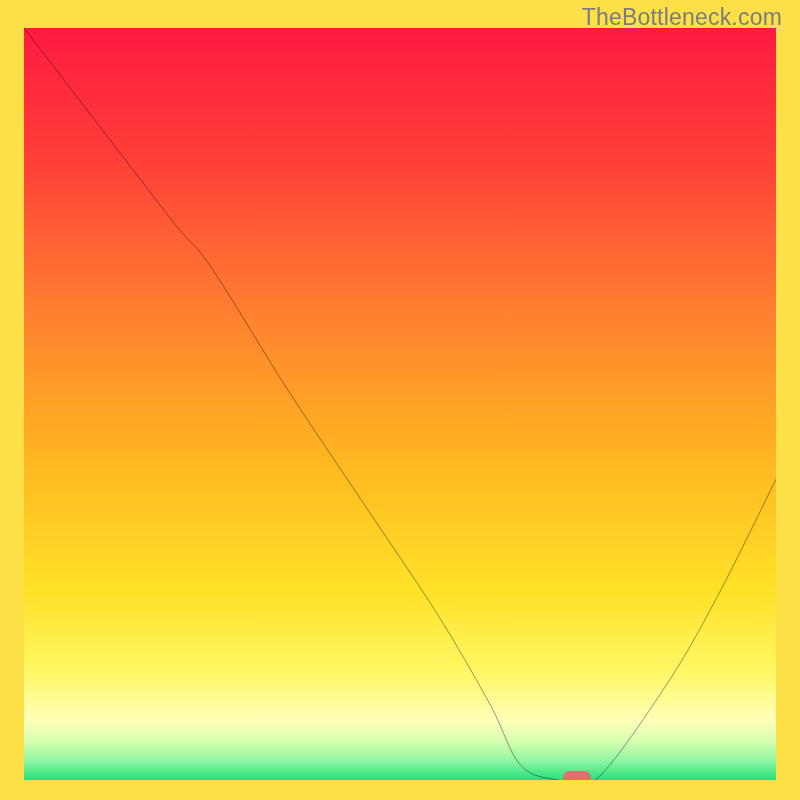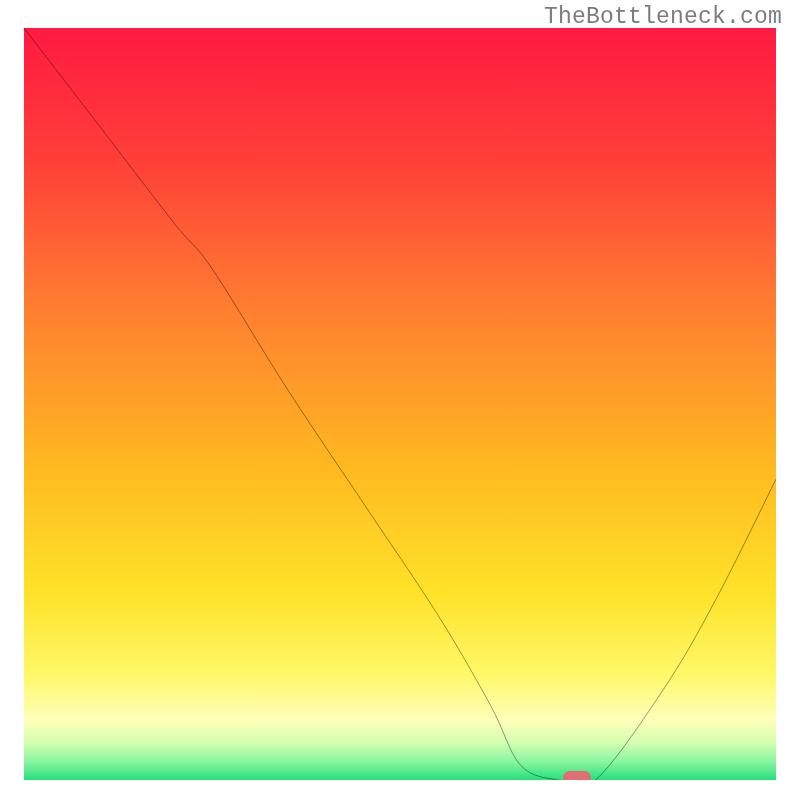--- a/index.html
+++ b/index.html
@@ -8,22 +8,21 @@
     width: 800px;
     height: 800px;
     background: #000;
     overflow: hidden;
     font-family: Arial, Helvetica, sans-serif;
   }
   .frame {
     position: relative;
     width: 800px;
     height: 800px;
-    background: #ffffff;
-    font-family: Liberation Mono, monospace;
+    background: #fde047;
   }
   .watermark {
     position: absolute;
     top: 4px;
     right: 18px;
     color: #7c7c7c;
     font-size: 23px;
     font-weight: 500;
     letter-spacing: 0.2px;
     z-index: 5;

